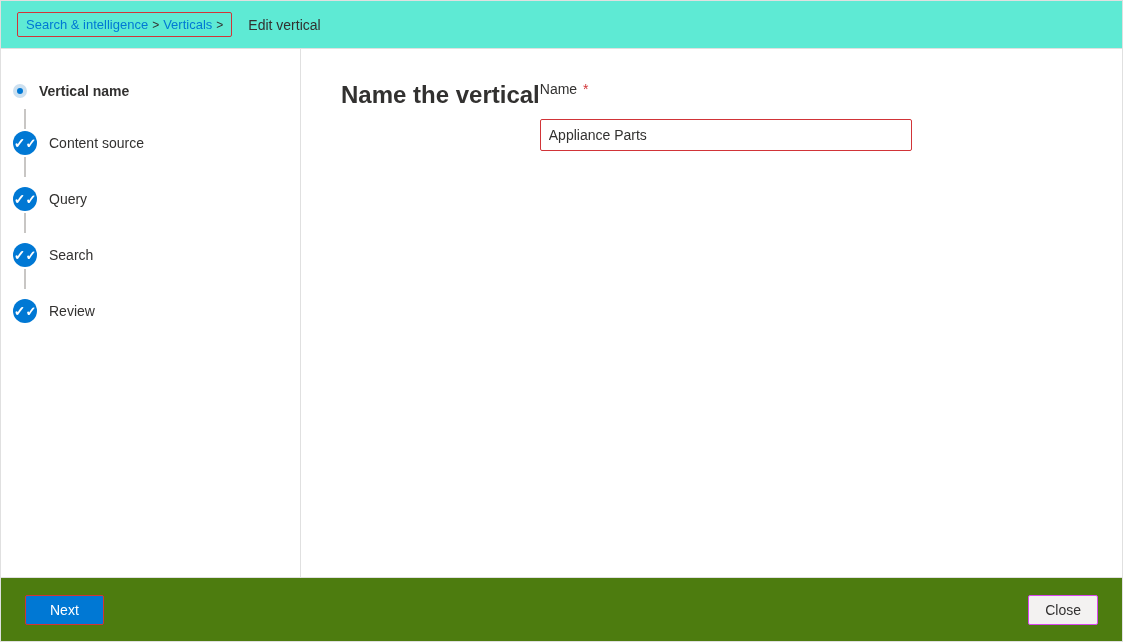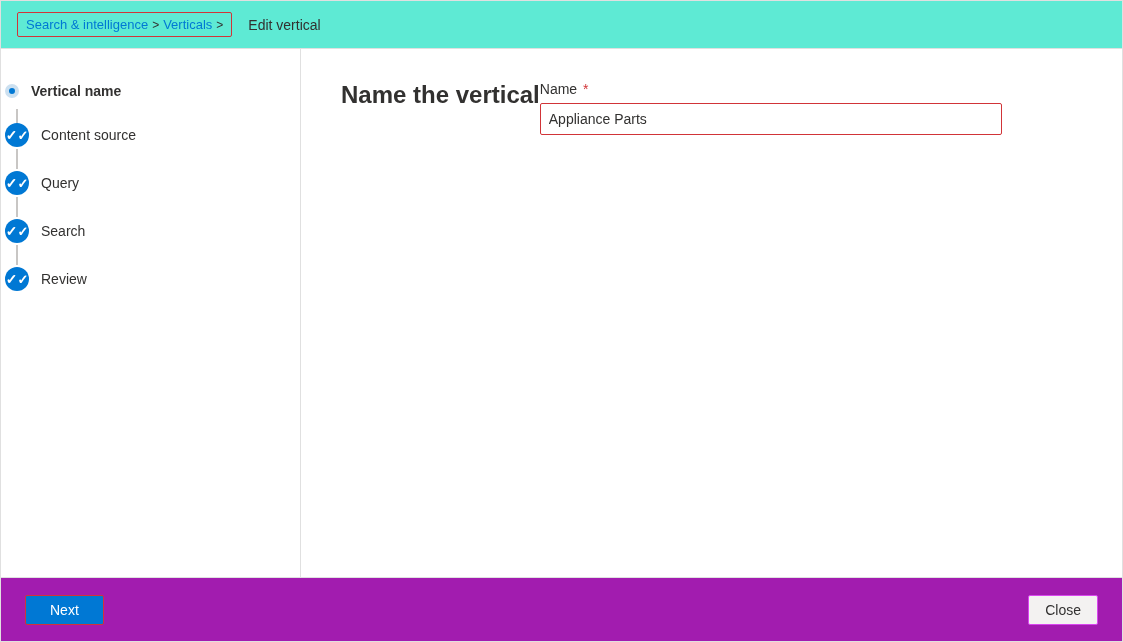--- a/index.html
+++ b/index.html
@@ -65,24 +65,24 @@
     .main {
       display: flex;
       flex: 1;
       overflow: hidden;
     }
 
     
     .sidebar {
       width: 300px;
       border-right: 1px solid #e0e0e0;
-      padding: 24px 4px;
+      padding: 24px 12px;
       display: flex;
       flex-direction: column;
-      gap: 4px;
+      gap: 12px;
     }
 
     .step-item {
       display: flex;
       align-items: center;
       gap: 12px;
       padding: 10px 0;
       position: relative;
     }
 
@@ -151,52 +151,52 @@
     .content-desc {
       font-size: 14px;
       color: #323130;
       margin-bottom: 24px;
       max-width: 680px;
     }
 
     .field-label {
       font-size: 14px;
       color: #323130;
-      margin-bottom: 6px;
+      margin-bottom: 22px;
     }
 
     .required-star {
       color: #d13438;
       margin-left: 2px;
     }
 
     .name-input-wrapper {
       display: flex;
       align-items: center;
     }
 
     .name-input {
-      width: 462px;
+      width: 372px;
       height: 32px;
       border: 1.5px solid #d13438;
       border-radius: 2px;
       padding: 0 8px;
       font-size: 14px;
       color: #323130;
       outline: none;
     }
 
     
     .footer {
       display: flex;
       align-items: center;
       justify-content: space-between;
       padding: 12px 24px;
       border-top: 1px solid #e0e0e0;
-      background: #a21caf;
+      background: #4d7c0f;
       min-height: 64px;
     }
 
     .footer-left {
       display: flex;
       gap: 8px;
     }
 
     .btn-next {
       background: #0078d4;

